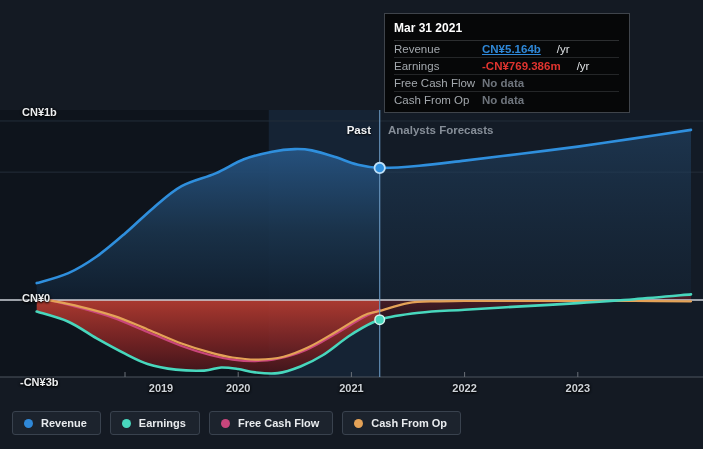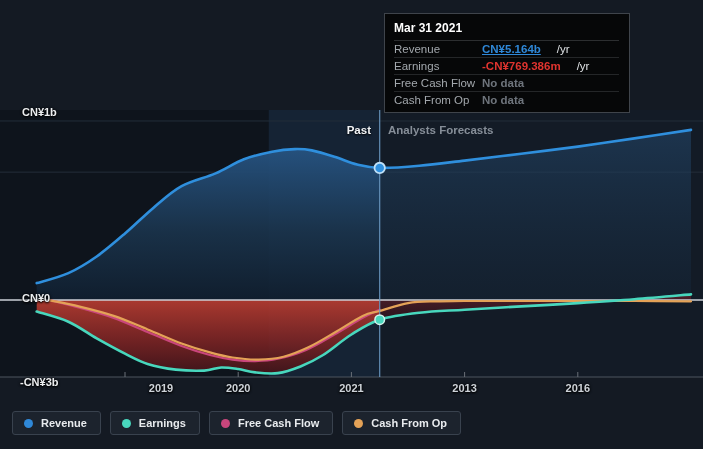--- a/index.html
+++ b/index.html
@@ -114,22 +114,22 @@
     <circle id="marker-earn" cx="379.70000000000005" cy="319.676277564" r="4.8" fill="#48d7bd" stroke="#d6f6ee" stroke-width="1.5"></circle>
   </svg>
 
   <div class="axis-label" id="ylab-0" style="left: 22px; top: 105.982px;">CN¥1b</div>
   <div class="axis-label" id="ylab-1" style="left: 22px; top: 292px;">CN¥0</div>
   <div class="axis-label" id="ylab-2" style="left: 20px; top: 376px;">-CN¥3b</div>
 
   <div class="x-label" style="left: 125px; margin-left: 36px;">2019</div>
   <div class="x-label" style="left: 238.2px;">2020</div>
   <div class="x-label" style="left: 351.4px;">2021</div>
-  <div class="x-label" style="left: 464.6px;">2013</div>
-  <div class="x-label" style="left: 577.8px;">2016</div>
+  <div class="x-label" style="left: 464.6px;">2022</div>
+  <div class="x-label" style="left: 577.8px;">2023</div>
 
   <div class="zone-label" id="past-label">Past</div>
   <div class="zone-label" id="forecast-label">Analysts Forecasts</div>
 
   <div class="tooltip">
     <div class="tooltip-header">Mar 31 2021</div>
     <div class="tooltip-row">
       <span class="tt-label">Revenue</span>
       <span class="tt-value revenue">CN¥5.164b</span>
       <span class="tt-suffix">/yr</span>

